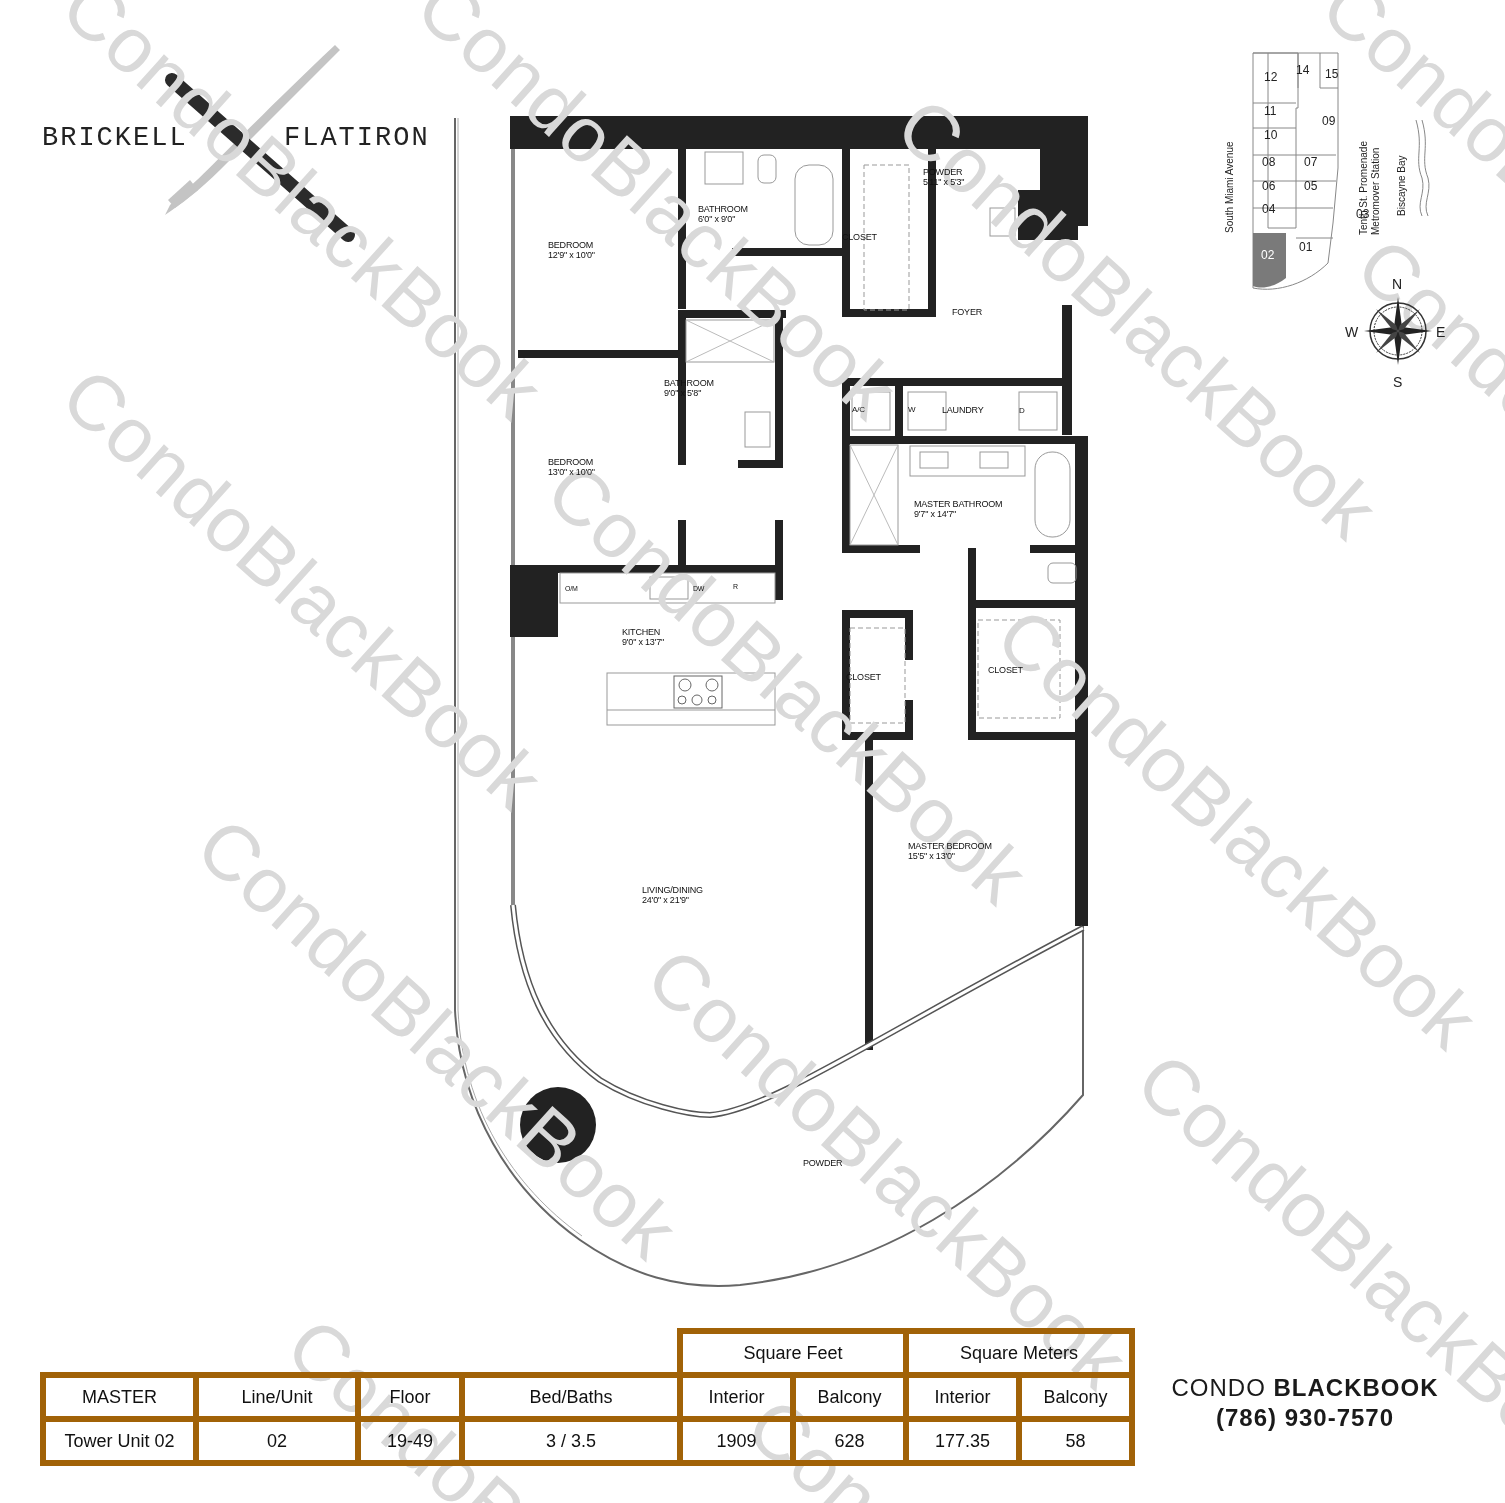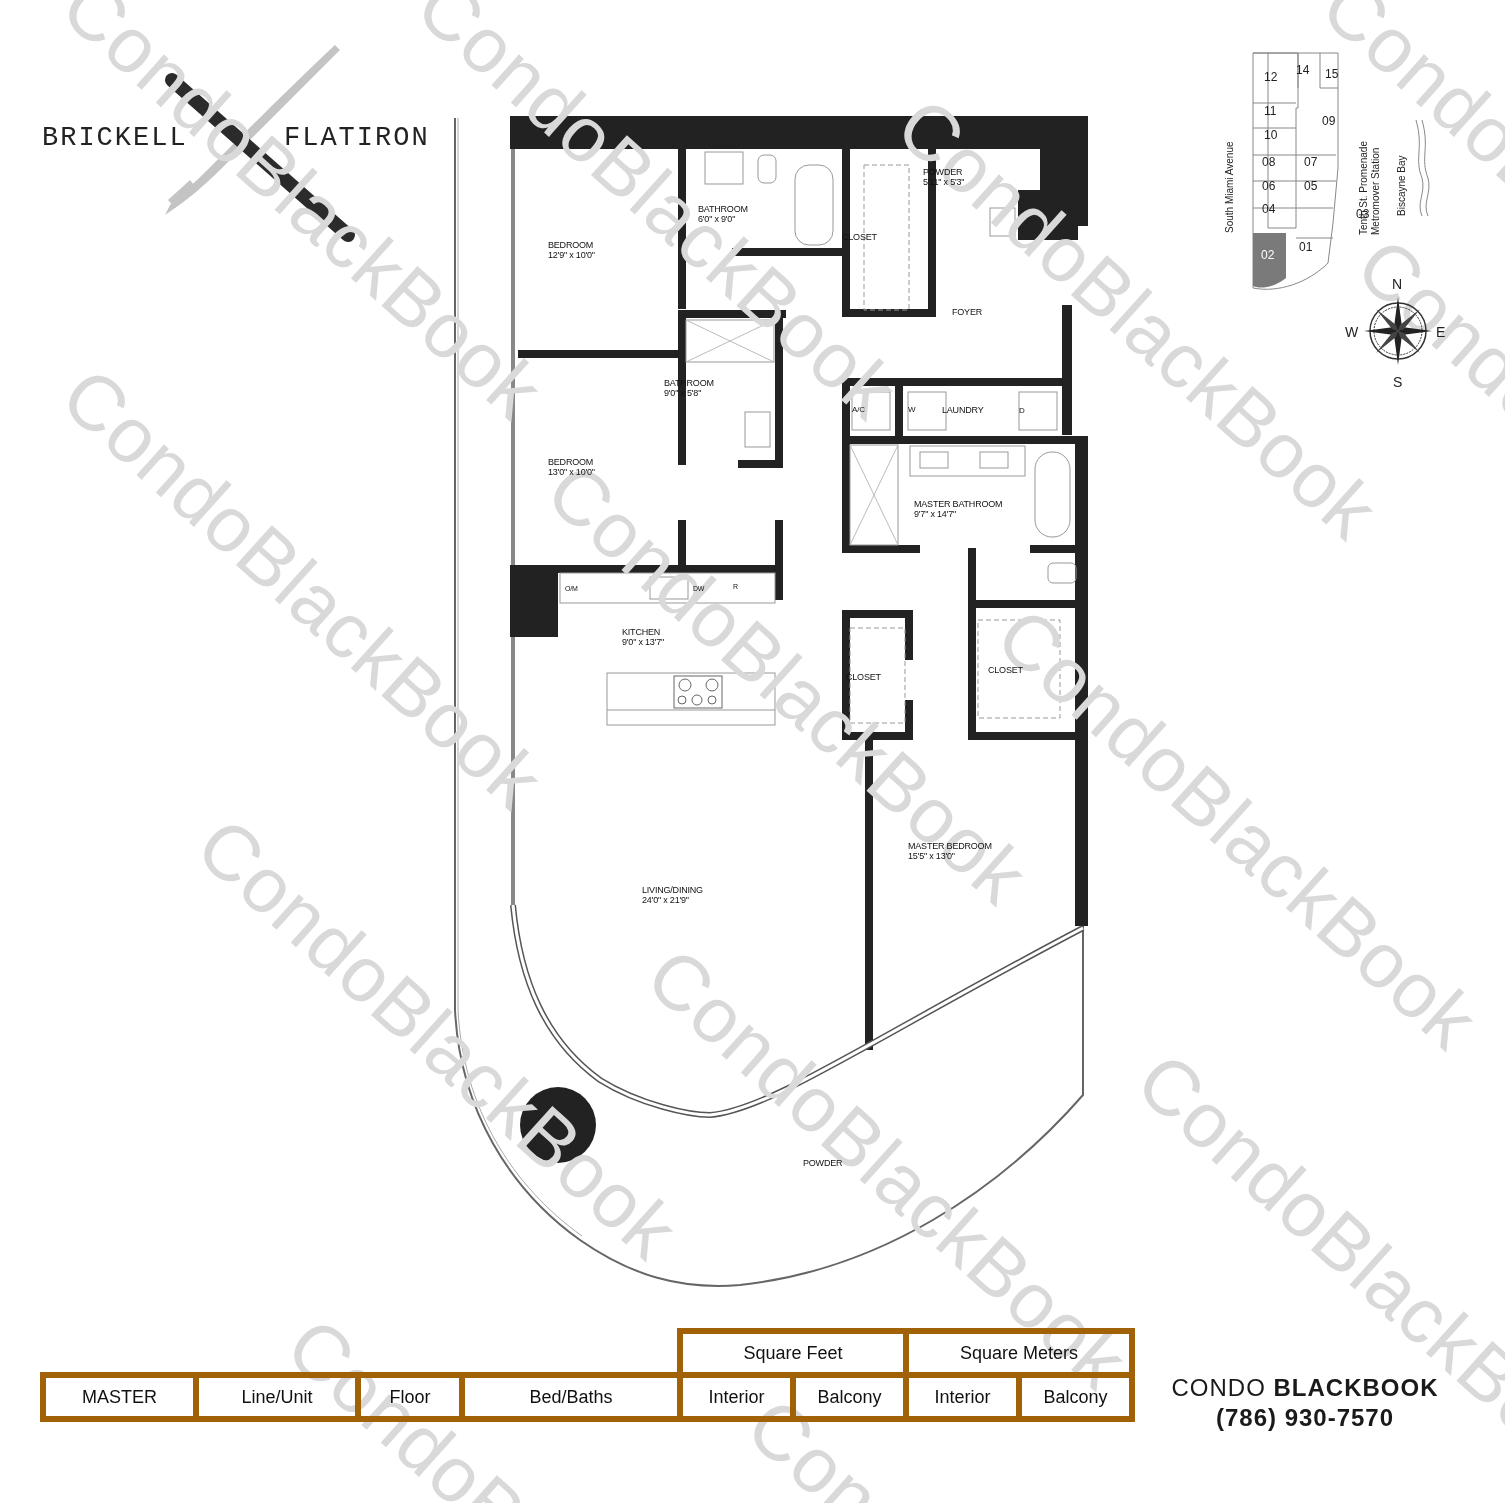--- a/index.html
+++ b/index.html
@@ -266,19 +266,29 @@
   <tr>
     <td>MASTER</td>
     <td>Line/Unit</td>
     <td>Floor</td>
     <td>Bed/Baths</td>
     <td style="width:107px">Interior</td>
     <td style="width:107px">Balcony</td>
     <td style="width:107px">Interior</td>
     <td style="width:107px">Balcony</td>
   </tr>
+  <tr>
+    <td>Tower Unit 02</td>
+    <td>02</td>
+    <td>19-49</td>
+    <td>3 / 3.5</td>
+    <td>1909</td>
+    <td>628</td>
+    <td>177.35</td>
+    <td>58</td>
+  </tr>
 </tbody>
   </table>
 
 <div class="brand">
   <div><span class="light">CONDO </span><span>BLACKBOOK</span></div>
   <div>(786) 930-7570</div>
 </div>
 
 </body></html>

